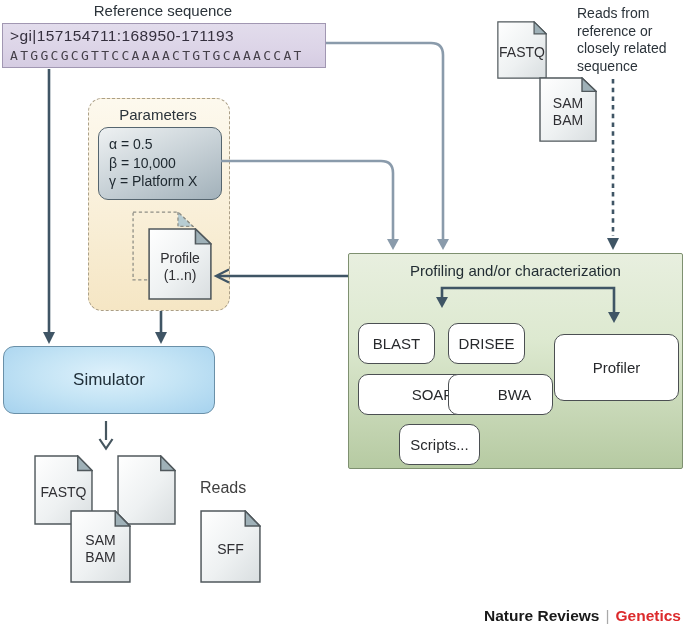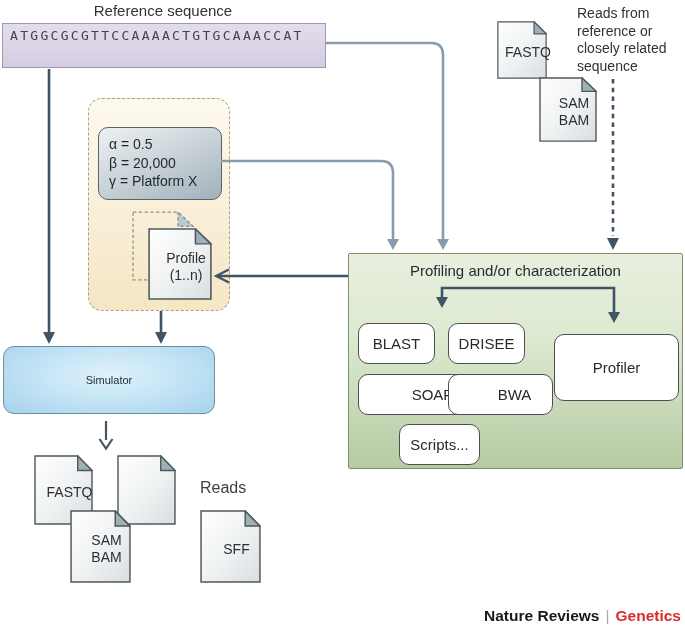--- a/index.html
+++ b/index.html
@@ -26,21 +26,21 @@
   .reads-out{left:200px;top:479px;font-size:16px;color:#404040;}
 
   
   .file{z-index:3;}
   .file.ontop{z-index:4;}
   .file svg{position:absolute;left:0;top:0;width:100%;height:100%;}
   .file-body{fill:url(#fileGrad);stroke:#50585c;stroke-width:1.4;}
   .file-fold{fill:#9fb1b8;stroke:#50585c;stroke-width:1.4;}
   .file-label{position:absolute;left:0;top:14%;width:100%;height:80%;display:flex;
     flex-direction:column;align-items:center;justify-content:center;
-    font-size:14px;line-height:17px;color:#2f2f33;text-align:center;padding-left:6px;}
+    font-size:14px;line-height:17px;color:#2f2f33;text-align:center;}
   .ghost{z-index:2;}
   .ghost .g-body{fill:none;stroke:#8e8e85;stroke-width:1.2;stroke-dasharray:3 2.4;}
   .ghost .g-fold{fill:#b7ccd2;stroke:#8e8e85;stroke-width:1.2;stroke-dasharray:3 2.4;}
 
   
   .params-box{
     left:88px;top:98px;width:140px;height:211px;border-radius:14px;
     border:1.6px dashed #ab9f87;z-index:1;
     background:linear-gradient(180deg,#fdf9ee 0%,#f9efd8 55%,#f5e6c4 100%);
   }
@@ -67,21 +67,21 @@
   .btn-soap{left:9px;top:120px;width:75px;height:39px;padding-left:36px;}
   .btn-bwa{left:99px;top:120px;width:75px;height:39px;padding-left:28px;}
   .btn-scripts{left:50px;top:170px;width:79px;height:39px;}
   .btn-profiler{left:205px;top:80px;width:123px;height:65px;}
 
   
   .simulator{
     left:3px;top:346px;width:210px;height:66px;border-radius:11px;
     border:1.5px solid #6a90a8;z-index:2;
     background:radial-gradient(ellipse at 50% 42%,#def1fb 0%,#c4e4f5 48%,#a6d2ee 100%);
-    display:flex;align-items:center;justify-content:center;font-size:11px;color:#20303a;
+    display:flex;align-items:center;justify-content:center;font-size:17px;color:#20303a;
   }
 
   
   .branding{right:4px;top:607px;font-size:15.5px;font-weight:bold;white-space:nowrap;}
   .brand-journal{color:#191919;}
   .brand-sep{color:#a9a9a9;font-weight:normal;margin:0 6px;}
   .brand-field{color:#dc2a2c;}
 </style>
 </head>
 <body>
@@ -137,20 +137,21 @@
     </g>
 
     <g>
       <path d="M 106 421 V 440" fill="none" stroke="#46565f" stroke-width="2.2"></path>
       <path d="M 99.5 439 L 106 448.5 L 112.5 439" fill="none" stroke="#46565f" stroke-width="2.2"></path>
     </g>
   </svg>
 
   <div class="abs ref-label">Reference sequence</div>
   <div class="abs ref-box">
+    <div class="ref-header">&gt;gi|157154711:168950-171193</div>
     <div class="ref-seq">ATGGCGCGTTCCAAAACTGTGCAAACCAT</div>
   </div>
 
   <div class="abs reads-from">Reads from reference or closely related sequence</div>
   <div class="abs file" style="left:497px;top:21px;width:50px;height:58px;">
     <svg viewBox="0 0 58 68" preserveAspectRatio="none">
       <polygon class="file-body" points="1,1 43,1 57,15 57,67 1,67"></polygon>
       <polygon class="file-fold" points="43,1 43,15 57,15"></polygon>
     </svg>
     <div class="file-label">
@@ -162,23 +163,24 @@
       <polygon class="file-body" points="1,1 43,1 57,15 57,67 1,67"></polygon>
       <polygon class="file-fold" points="43,1 43,15 57,15"></polygon>
     </svg>
     <div class="file-label">
       <span>SAM</span>
       <span>BAM</span>
     </div>
   </div>
 
   <div class="abs params-box"></div>
+  <div class="abs params-title">Parameters</div>
   <div class="abs gray-box">
     <div>α = 0.5</div>
-    <div>β = 20,000</div>
+    <div>β = 10,000</div>
     <div>γ = Platform X</div>
   </div>
 
   <div class="abs file ghost" style="left:132px;top:211px;width:62px;height:70px;">
     <svg viewBox="0 0 58 68" preserveAspectRatio="none">
       <polygon class="g-body" points="1,1 43,1 57,15 57,67 1,67"></polygon>
       <polygon class="g-fold" points="43,1 43,15 57,15"></polygon>
     </svg>
   </div>
   <div class="abs file ontop" style="left:148px;top:228px;width:64px;height:72px;">

